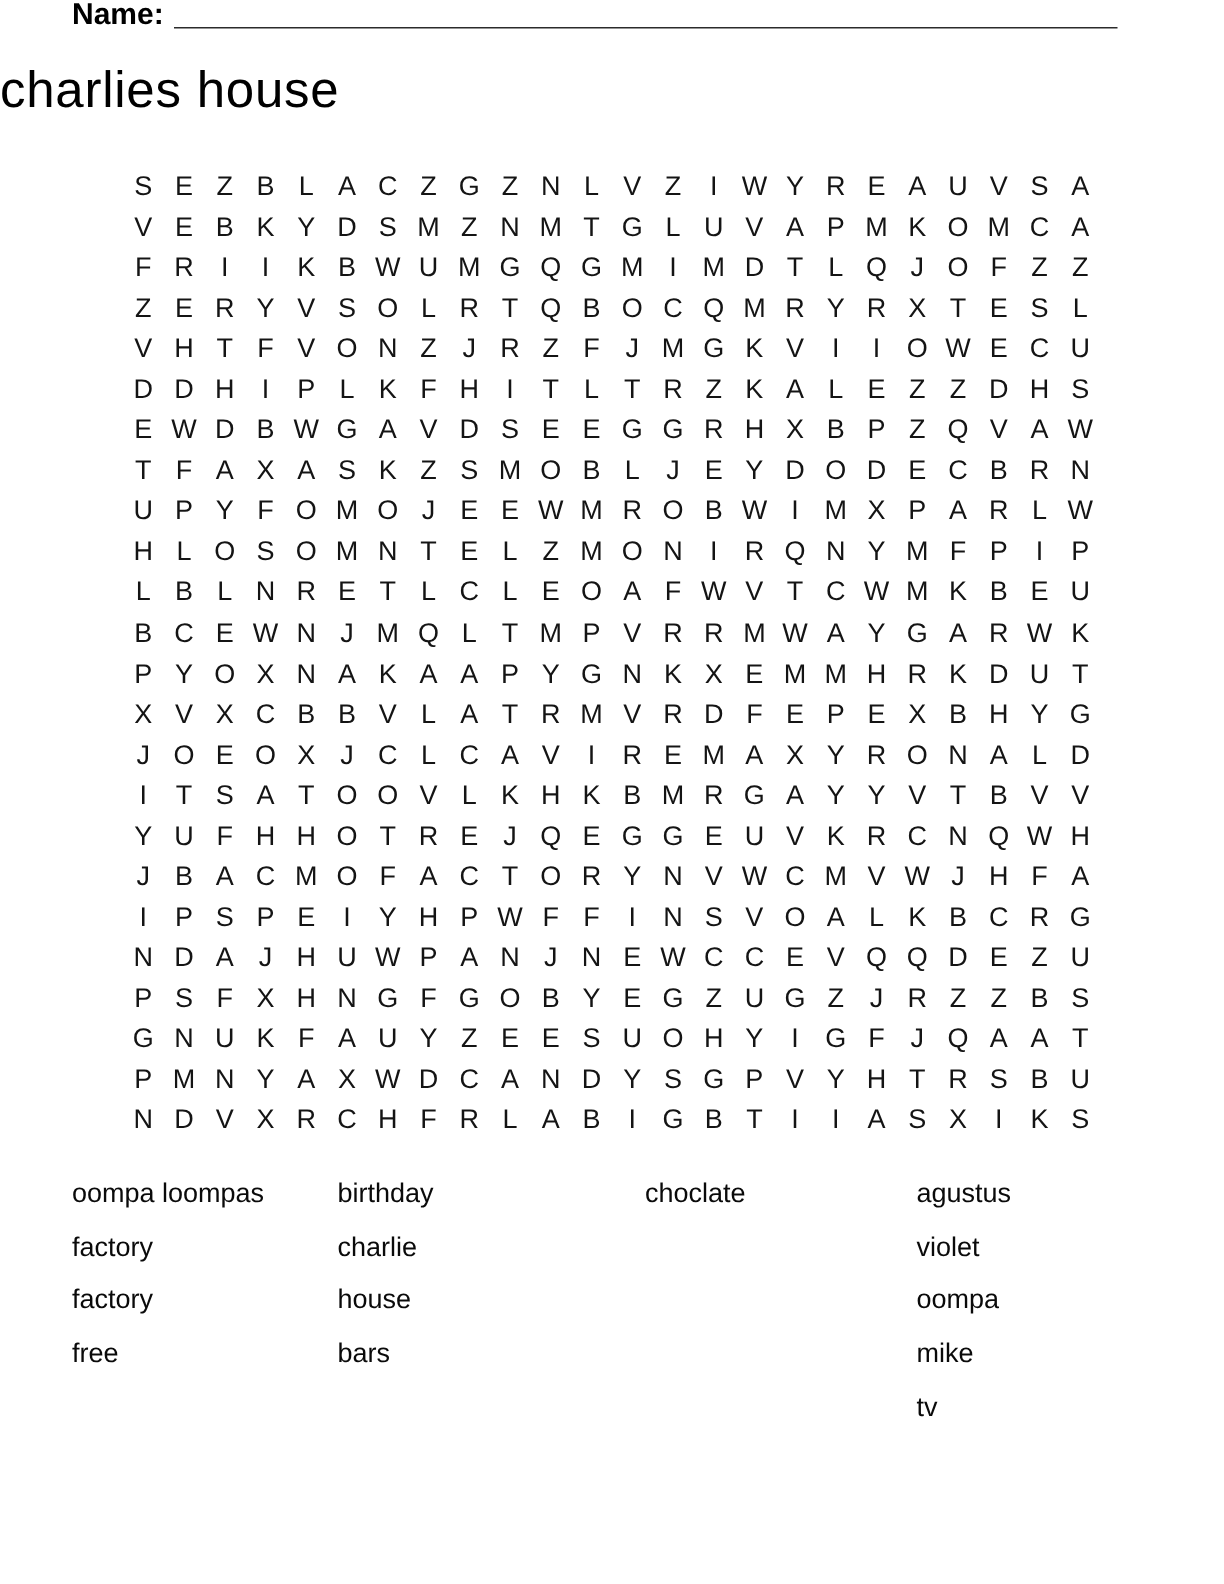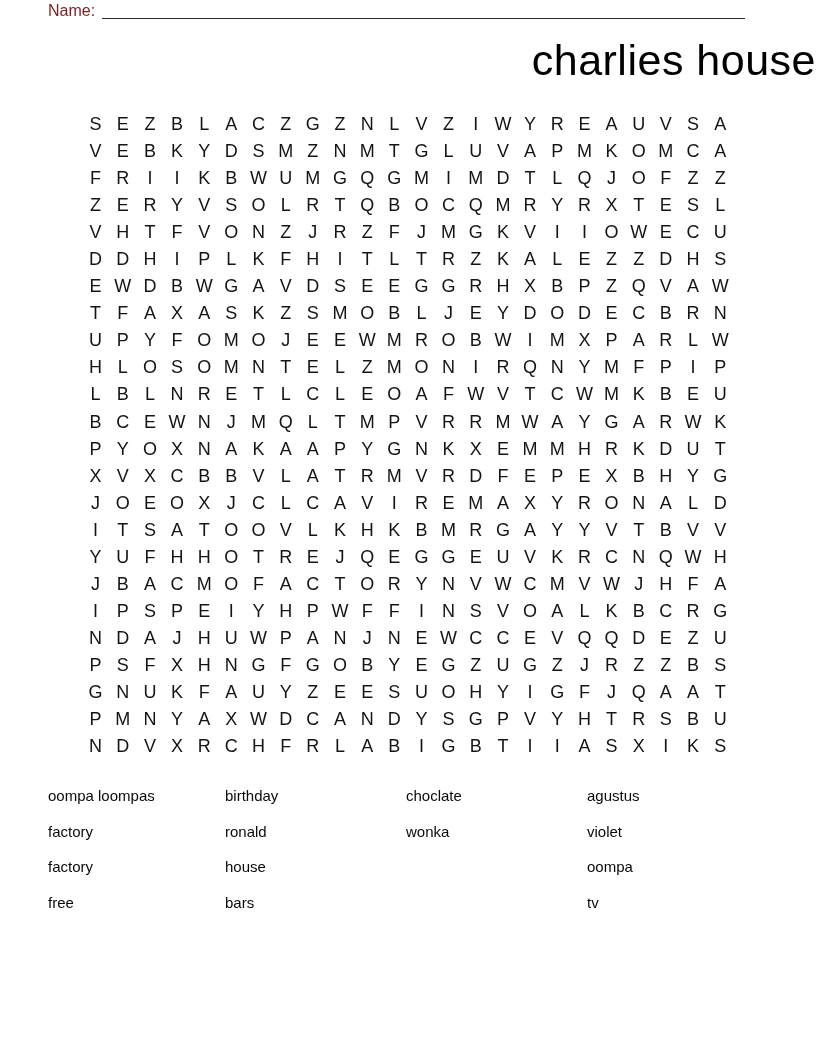--- a/index.html
+++ b/index.html
@@ -14,39 +14,40 @@
   }
   .name-row {
     position: absolute;
     top: 2px;
     left: 48px;
     right: 71px;
     display: flex;
     align-items: flex-end;
   }
   .name-label {
-    font-size: 16px;
+    font-size: 20px;
     line-height: 17px;
-    color: #7f1d1d;
+    color: #000000;
     white-space: nowrap;
+    font-weight: bold;
   }
   .name-line {
     flex: 1;
     height: 15px;
     margin-left: 7px;
     border-bottom: 1.5px solid #2b2b2b;
   }
   .title {
     position: absolute;
     top: 32px;
     left: 0;
     width: 100%;
     margin: 0;
-    text-align: right;
-    font-size: 43px;
+    text-align: left;
+    font-size: 34px;
     line-height: 56px;
     font-weight: 500;
     letter-spacing: 0.5px;
     color: #000000;
   }
   .grid {
     position: absolute;
     top: 111px;
     left: 82px;
   }
@@ -62,27 +63,27 @@
   }
   .words {
     position: absolute;
     top: 778px;
     left: 48px;
     display: flex;
   }
   .word-col { display: flex; flex-direction: column; }
   .word-col-0 { width: 177px; }
   .word-col-1 { width: 181px; }
-  .word-col-2 { width: 181px; }
+  .word-col-2 { width: 181px; margin-left: 24px; }
   .word-col-3 { width: 180px; justify-content: flex-end; }
   .word {
     height: 35.6px;
     display: flex;
     align-items: center;
-    font-size: 15px;
+    font-size: 18px;
     color: #0a0a0a;
     white-space: nowrap;
   }
 </style>
 </head>
 <body>
 
 <div class="page">
   <div class="name-row">
     <span class="name-label">Name:</span>
@@ -720,28 +721,28 @@
 
   <div class="words">
       <div class="word-col word-col-0">
         <div class="word">oompa loompas</div>
         <div class="word">factory</div>
         <div class="word">factory</div>
         <div class="word">free</div>
       </div>
       <div class="word-col word-col-1">
         <div class="word">birthday</div>
-        <div class="word">ronald</div>
+        <div class="word">charlie</div>
         <div class="word">house</div>
         <div class="word">bars</div>
       </div>
       <div class="word-col word-col-2">
         <div class="word">choclate</div>
-        <div class="word">wonka</div>
       </div>
       <div class="word-col word-col-3">
         <div class="word">agustus</div>
         <div class="word">violet</div>
         <div class="word">oompa</div>
+        <div class="word">mike</div>
         <div class="word">tv</div>
       </div>
     </div>
 </div>
 
 </body></html>

